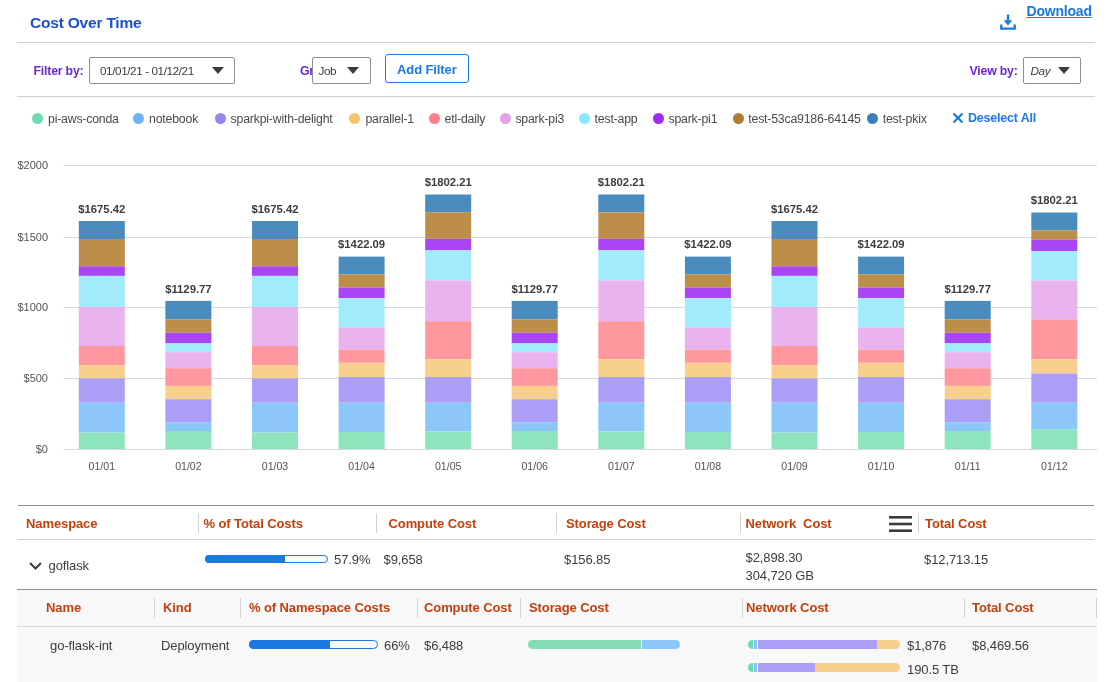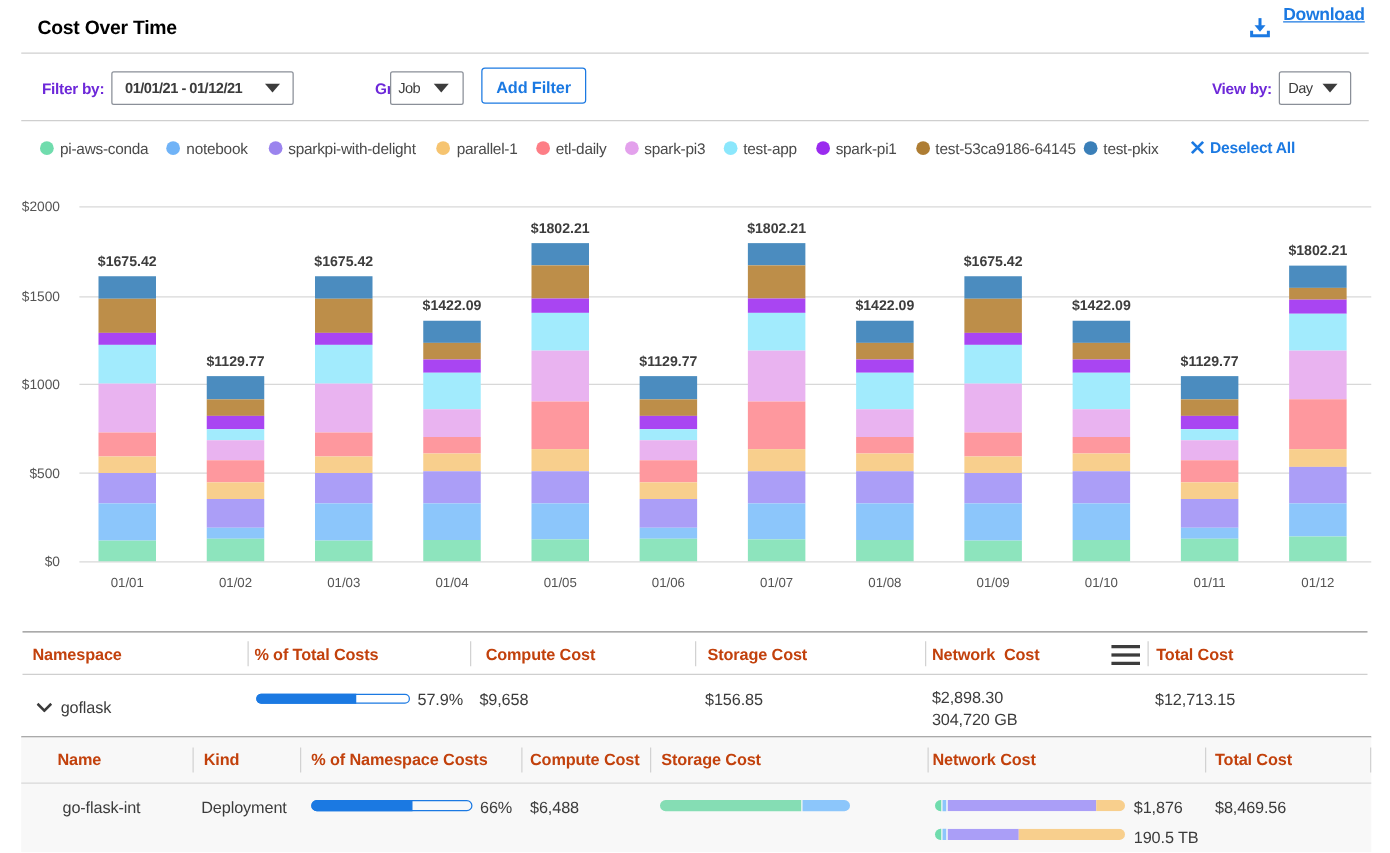--- a/index.html
+++ b/index.html
@@ -17,45 +17,45 @@
             border-right:6px solid transparent; border-top:7px solid #3c3c3c; }
   .flabel { position:absolute; top:63.5px; font-size:12.3px; font-weight:700; letter-spacing:-0.2px; color:#6d28d9; line-height:14px; }
   .fval { position:absolute; top:64px; font-size:11.7px; letter-spacing:-0.4px; color:#3c3c3c; line-height:13px; }
   .th { position:absolute; font-size:13px; font-weight:700; letter-spacing:-0.1px; color:#c2410c; line-height:18px; }
   .td { position:absolute; font-size:13px; letter-spacing:-0.1px; color:#3c3c3c; line-height:18px; }
 </style>
 </head>
 <body>
 <div id="app">
 
-  <div class="abs b" style="left:30px;top:14px;font-size:15.5px;letter-spacing:-0.2px;color:#000000;">Cost Over Time</div>
+  <div class="abs b" style="left:30px;top:14px;font-size:15.5px;letter-spacing:-0.2px;color:#1d4ed8;">Cost Over Time</div>
   <svg class="abs" style="left:999px;top:13px" width="18" height="18" viewBox="0 0 18 18">
     <rect x="7.8" y="1.5" width="2.4" height="6.2" fill="#1b79e2"></rect>
     <polygon points="4.6,7.2 13.4,7.2 9,12.4" fill="#1b79e2"></polygon>
     <path d="M2.3 11.6 L2.3 15.6 L15.7 15.6 L15.7 11.6" stroke="#1b79e2" stroke-width="2.4" fill="none"></path>
   </svg>
   <div class="abs b blue" style="left:1026.5px;top:3px;font-size:14px;letter-spacing:-0.2px;text-decoration:underline;">Download</div>
   <div class="hline" style="left:17px;top:42px;width:1078px;"></div>
 
   <div class="flabel" style="left:33.5px;">Filter by:</div>
   <div class="sel" style="left:89px;top:56.5px;width:144px;height:25px;"></div>
-  <div class="fval" style="left:100px;font-weight:bold;">01/01/21 - 01/12/21</div>
+  <div class="fval" style="left:100px;">01/01/21 - 01/12/21</div>
   <div class="caret" style="left:212px;top:66.5px;"></div>
 
   <div class="flabel" style="left:252px;margin-left:48px;">Group by:</div>
   <div class="sel" style="left:311.5px;top:56.5px;width:57px;height:25px;"></div>
   <div class="fval" style="left:318.5px;">Job</div>
   <div class="caret" style="left:347px;top:66.5px;"></div>
 
   <div class="abs" style="left:385px;top:54px;width:84px;height:29px;border:1.5px solid #1b79e2;border-radius:3px;background:#fff;box-sizing:border-box;"></div>
   <div class="abs b blue" style="left:397px;top:62px;font-size:13px;letter-spacing:-0.1px;">Add Filter</div>
 
   <div class="flabel" style="left:969.5px;">View by:</div>
   <div class="sel" style="left:1022.5px;top:56.5px;width:56px;height:25px;"></div>
-  <div class="fval" style="left:1030.5px;">Day</div>
+  <div class="fval" style="left:1030.5px;font-style:italic;">Day</div>
   <div class="caret" style="left:1057.5px;top:66.5px;"></div>
 
   <div class="hline" style="left:17px;top:96px;width:1078px;"></div>
 
 <div class="dot" style="left:32.0px;background:#70dcad"></div>
 <div class="ltext" style="left:48.0px">pi-aws-conda</div>
 <div class="dot" style="left:133.1px;background:#70b3f7"></div>
 <div class="ltext" style="left:149.1px">notebook</div>
 <div class="dot" style="left:214.6px;background:#9b84ee"></div>
 <div class="ltext" style="left:230.6px">sparkpi-with-delight</div>

